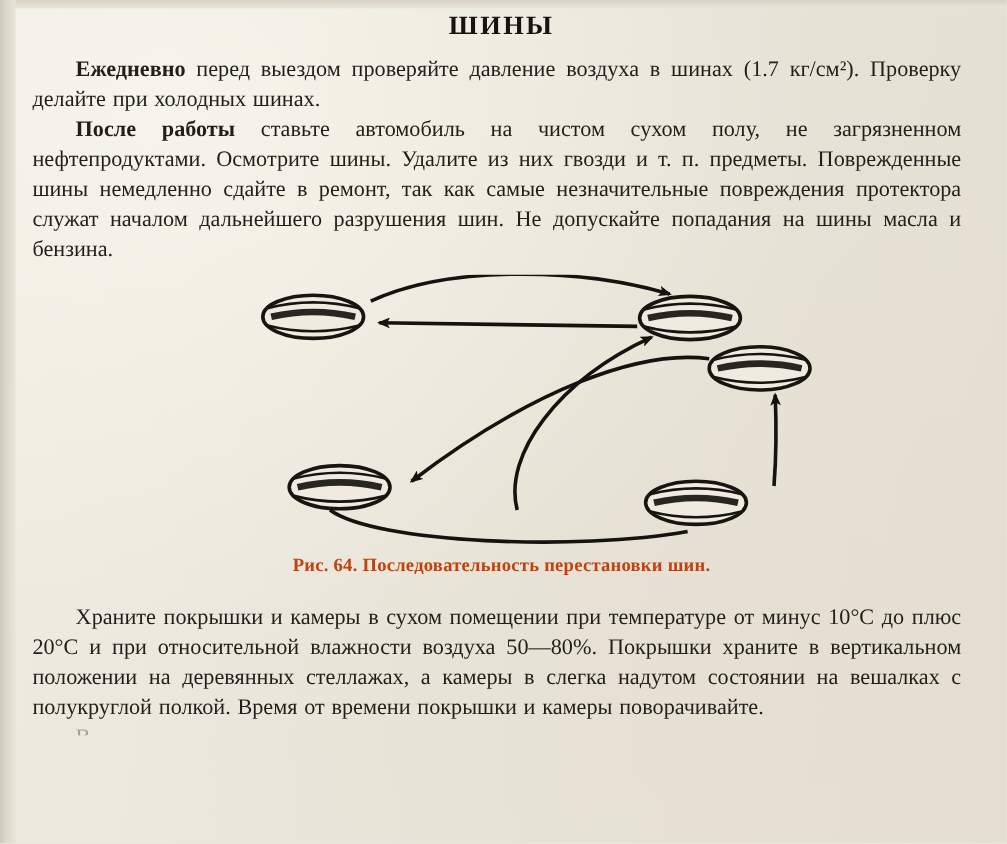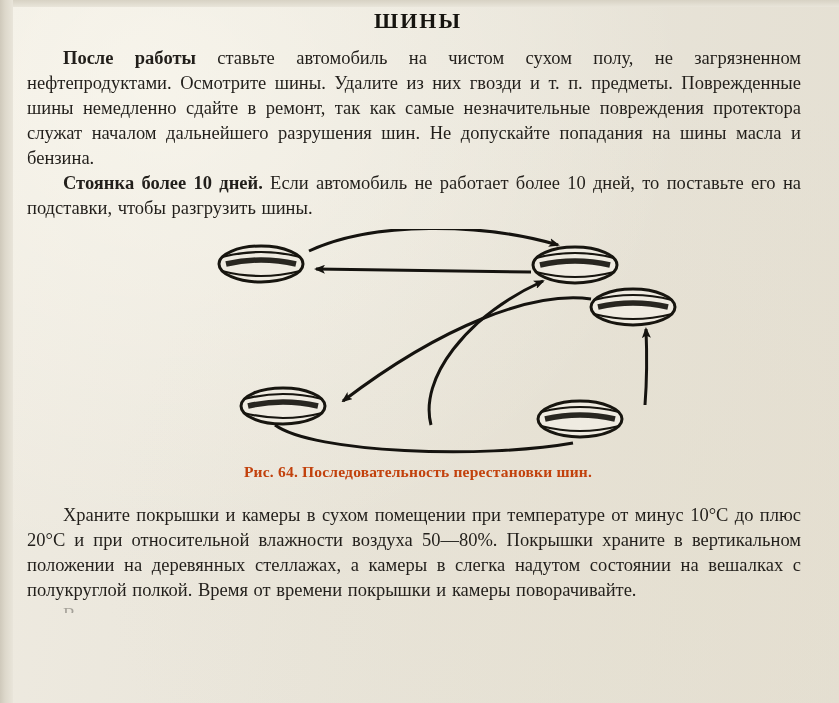--- a/index.html
+++ b/index.html
@@ -109,24 +109,24 @@
 
 <div id="page">
   <div id="paper-texture"></div>
   <div id="top-edge"></div>
   <div id="left-edge"></div>
 
   <div class="content">
 
     <h1 class="doc-title">ШИНЫ</h1>
 
+    <p class="para"><span class="lead">Ежедневно</span><span> перед выездом проверяйте давление воздуха в шинах (1.7 кг/см²). Проверку делайте при холодных шинах.</span></p>
 
     <p class="para"><span class="lead">После работы</span><span> ставьте автомобиль на чистом сухом полу, не загрязненном нефтепродуктами. Осмотрите шины. Удалите из них гвозди и т. п. предметы. Поврежденные шины немедленно сдайте в ремонт, так как самые незначительные повреждения протектора служат началом дальнейшего разрушения шин. Не допускайте попадания на шины масла и бензина.</span></p>
 
-    <p class="para"><span class="lead">Стоянка более 10 дней.</span><span> Если автомобиль не работает более 10 дней, то поставьте его на подставки, чтобы разгрузить шины.</span></p>
 
     <div class="figure">
       <svg width="810" height="232" viewBox="0 0 810 232" xmlns="http://www.w3.org/2000/svg">
         <defs>
           <marker id="arrowhead" markerWidth="11" markerHeight="9" refX="9" refY="4.5" orient="auto" markerUnits="userSpaceOnUse">
             <path d="M0,0 L11,4.5 L0,9 L2.6,4.5 Z" fill="#15130f"></path>
           </marker>
         </defs>
 
         <g>

